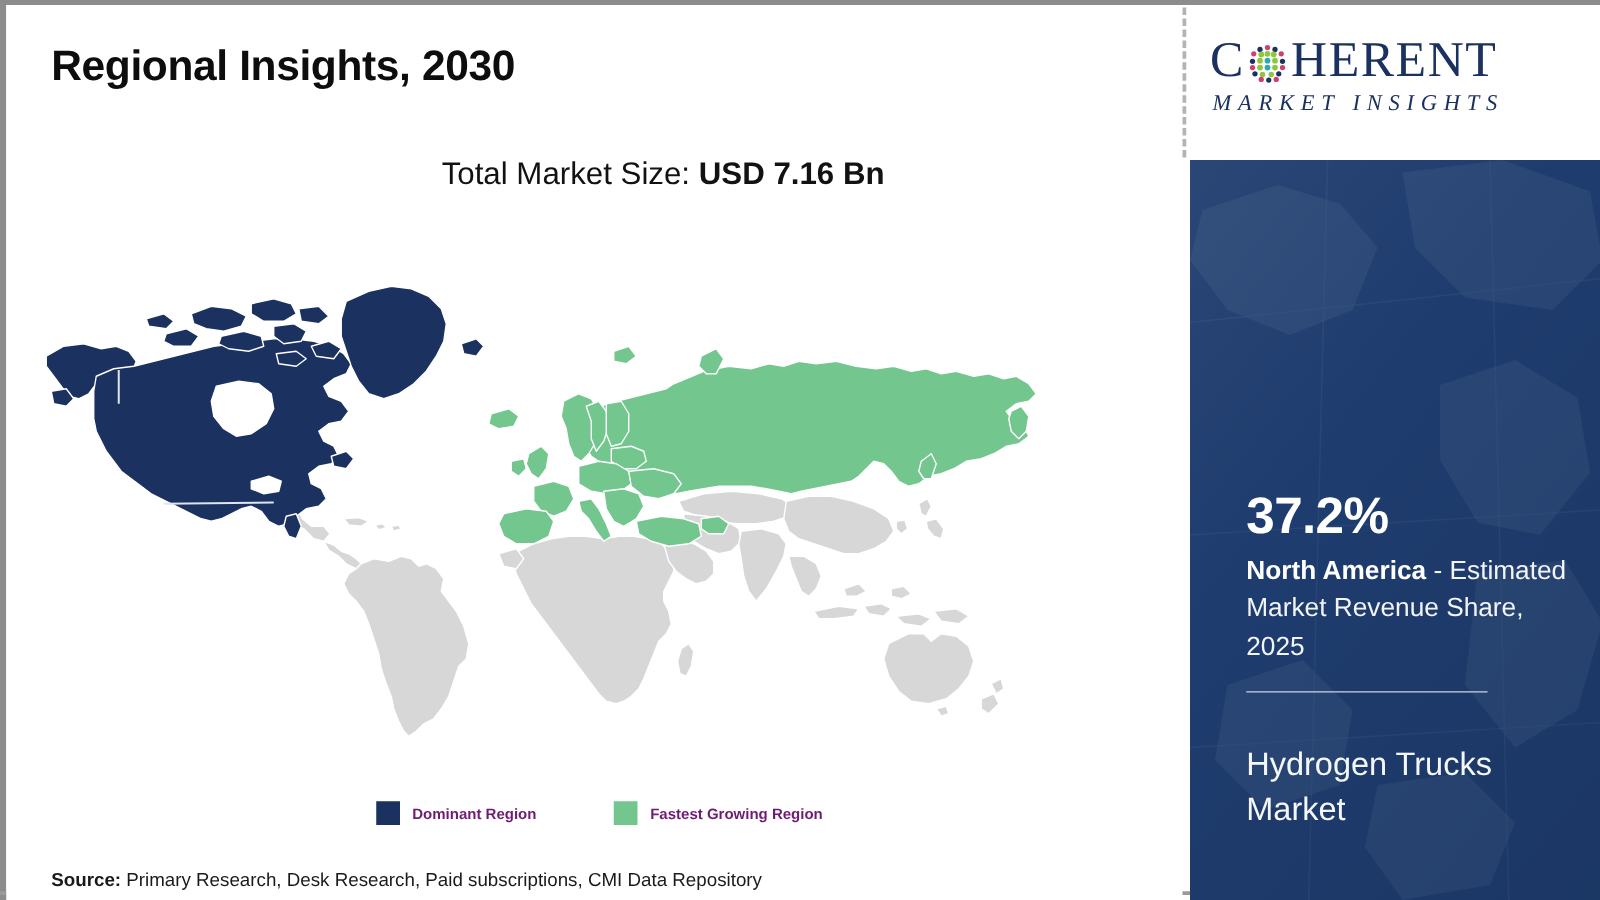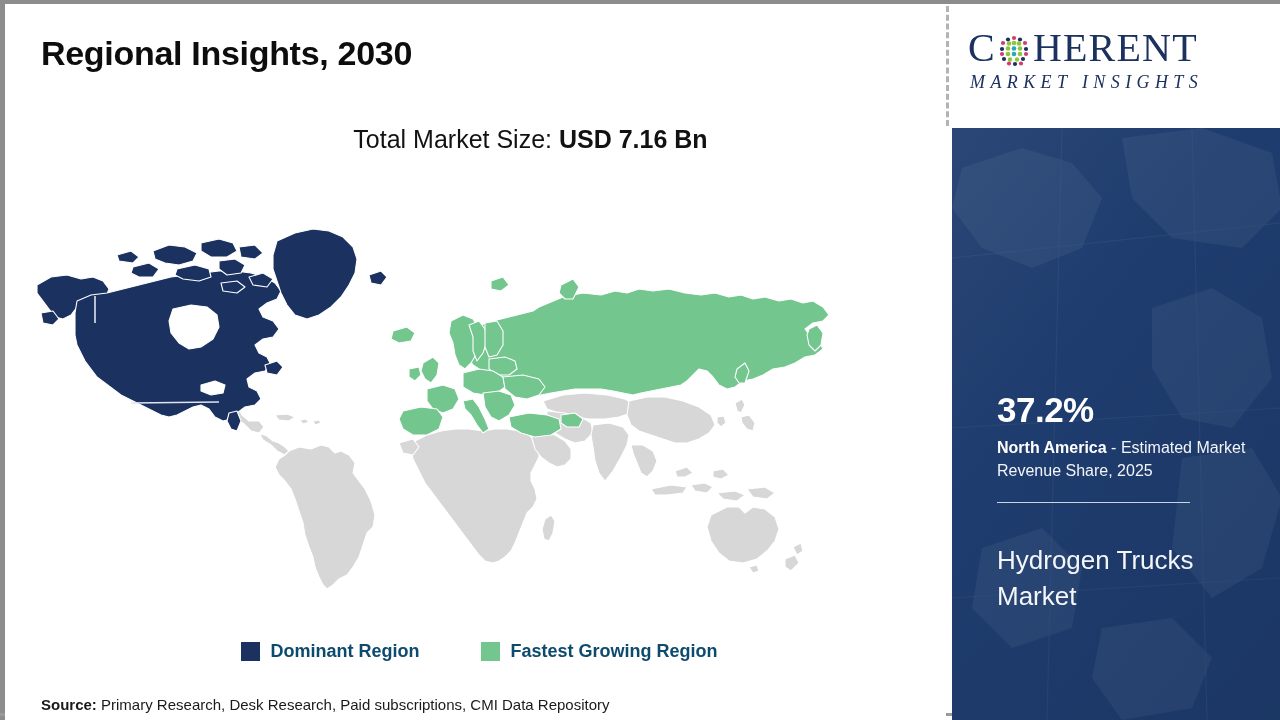--- a/index.html
+++ b/index.html
@@ -41,21 +41,21 @@
   
   .legend{
     position:absolute;left:0;top:637px;width:941px;
     display:flex;justify-content:center;align-items:center;gap:62px;
     padding-left:8px;box-sizing:border-box;
   }
   .legend-item{display:flex;align-items:center;gap:10px;}
   .swatch{width:19px;height:19px;display:inline-block;flex:0 0 auto;}
   .swatch.dominant{background:#1b3160;}
   .swatch.fastest{background:#72c68e;}
-  .legend-label{font-size:18px;font-weight:bold;color:#0c4a6e;white-space:nowrap;}
+  .legend-label{font-size:12px;font-weight:bold;color:#701a75;white-space:nowrap;}
 
   
   .source{
     position:absolute;left:36px;top:692px;
     font-size:15px;color:#1a1a1a;white-space:nowrap;
   }
   .source .src-key{font-weight:bold;}
 
   
   .divider{
@@ -85,25 +85,25 @@
   }
   .blue-panel .tex{position:absolute;inset:0;opacity:.10;}
   .blue-panel .tex svg{display:block;width:100%;height:100%;}
   .blue-panel .sheen{
     position:absolute;inset:0;
     background:linear-gradient(128deg,rgba(255,255,255,.055) 0%,rgba(255,255,255,0) 38%,rgba(0,0,0,.05) 72%,rgba(0,0,0,.09) 100%);
   }
 
   .bp-content{position:absolute;left:45px;top:0;width:258px;}
   .bp-stat{
-    font-size:35px;font-weight:bold;color:#fff;line-height:1;
+    font-size:41px;font-weight:bold;color:#fff;line-height:1;
     margin-top:264px;letter-spacing:-0.5px;
   }
   .bp-desc{
-    font-size:16px;color:#f2f4f8;line-height:1.45;margin-top:9px;
+    font-size:21px;color:#f2f4f8;line-height:1.45;margin-top:9px;
     width:262px;
   }
   .bp-desc b{font-weight:bold;color:#fff;}
   .bp-rule{width:193px;height:1px;background:#c9d3e2;margin-top:20px;}
   .bp-market{
     font-size:26px;color:#f4f6fa;line-height:1.38;margin-top:40px;
     font-weight:normal;width:250px;
   }
 </style>
 </head>

